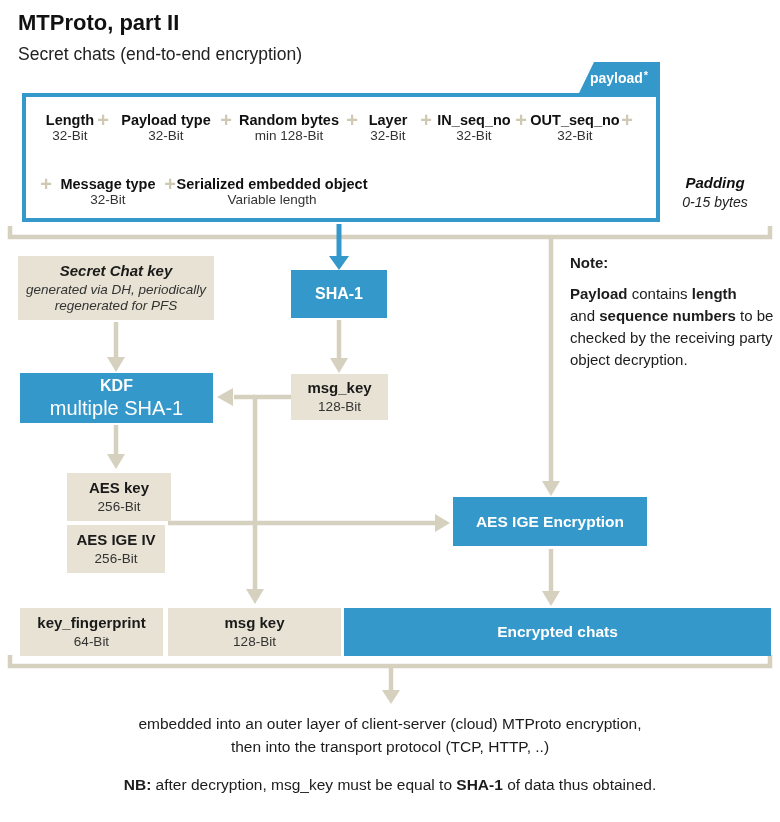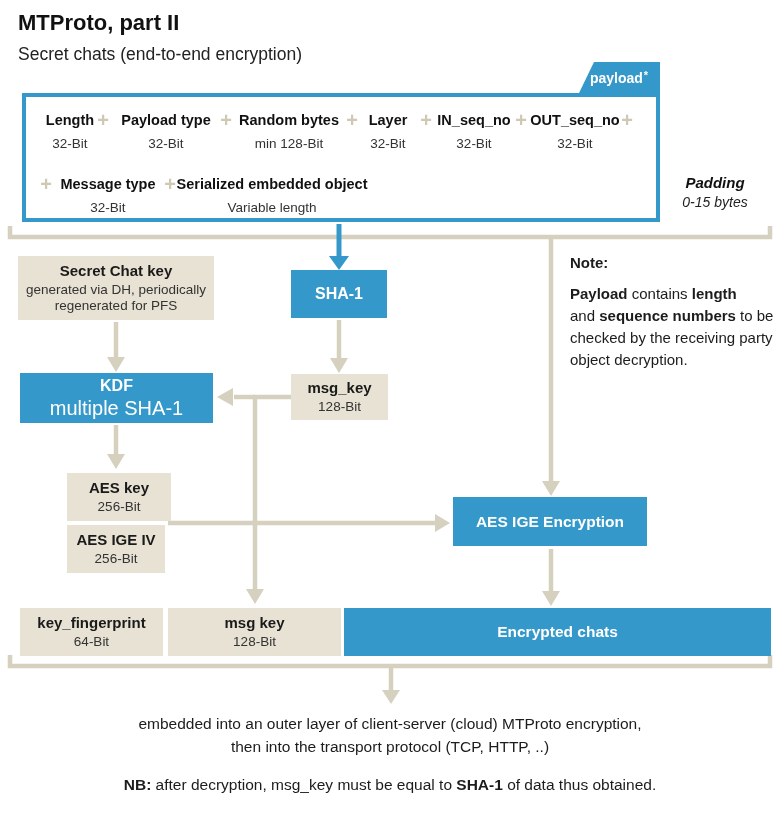--- a/index.html
+++ b/index.html
@@ -17,39 +17,39 @@
           display:flex; align-items:center; justify-content:center;
           color:#fff; font-weight:bold; font-size:14px; padding-left:6px; box-sizing:border-box; }
   .ptab sup { font-size:11px; margin-left:1px; position:relative; top:-3px; }
 
   
   .pbox { left:22px; top:93px; width:638px; height:129px; box-sizing:border-box;
           border:4px solid #3598ca; background:#fff; }
 
   .pf { position:absolute; transform:translateX(-50%); text-align:center; white-space:nowrap; }
   .pf .nm { font-weight:bold; font-size:14.5px; color:#111; }
-  .pf .sz { font-size:13.5px; color:#333; margin-top:8px; }
+  .pf .sz { font-size:13.5px; color:#333; margin-top:0; }
   .plus { position:absolute; transform:translateX(-50%); font-size:20px; font-weight:bold; color:#cfc8b3; line-height:20px; }
 
   
   .padlbl { left:715px; top:174px; transform:translateX(-50%); text-align:center; white-space:nowrap;font-style:italic; }
   .padlbl .nm { font-weight:bold; font-size:15px; color:#111; }
   .padlbl .sz { font-size:14px; color:#222; margin-top:3px; }
 
   
   .nbox { position:absolute; background:#e7e2d3; display:flex; flex-direction:column;
           align-items:center; justify-content:center; text-align:center; }
   .nbox .t { font-weight:bold; font-size:15px; color:#1a1a1a; }
   .nbox .s { font-size:13.5px; color:#333; margin-top:3px; line-height:16px; }
   .bbox { position:absolute; background:#3598ca; display:flex; flex-direction:column;
           align-items:center; justify-content:center; text-align:center; color:#fff; }
   .bbox .t { font-weight:bold; font-size:16px; }
   .bbox .s { font-size:20px; margin-top:2px; }
 
-  .box-secret { left:18px; top:256px; width:196px; height:64px; }
+  .box-secret { left:18px; top:256px; width:196px; height:64px;font-style:italic; }
   .box-sha1 { left:291px; top:270px; width:96px; height:48px; }
   .box-kdf { left:20px; top:373px; width:193px; height:50px; }
   .box-msgkey-mid { left:291px; top:374px; width:97px; height:46px; }
   .box-aeskey { left:67px; top:473px; width:104px; height:48px; }
   .box-aesiv { left:67px; top:525px; width:98px; height:48px; }
   .box-aesige { left:453px; top:497px; width:194px; height:49px; }
   .box-aesige .t { font-size:15.5px; }
   .box-kfp { left:20px; top:608px; width:143px; height:48px; }
   .box-msgkey-bot { left:168px; top:608px; width:173px; height:48px; }
   .box-encdata { left:344px; top:608px; width:427px; height:48px; }

